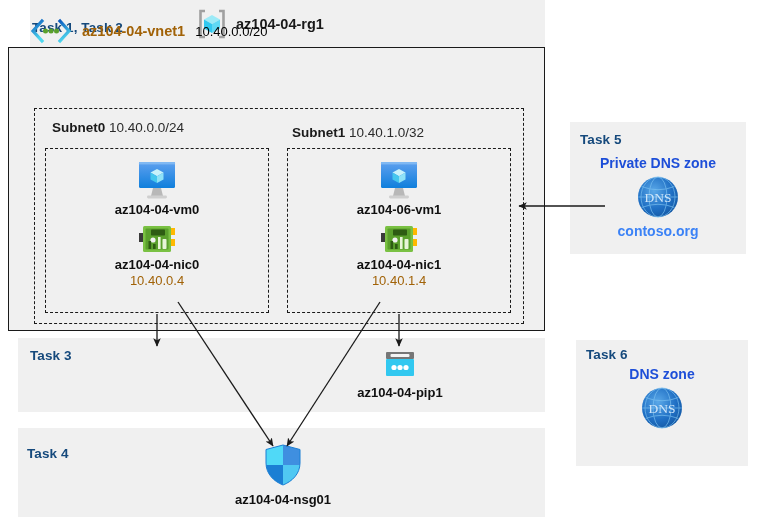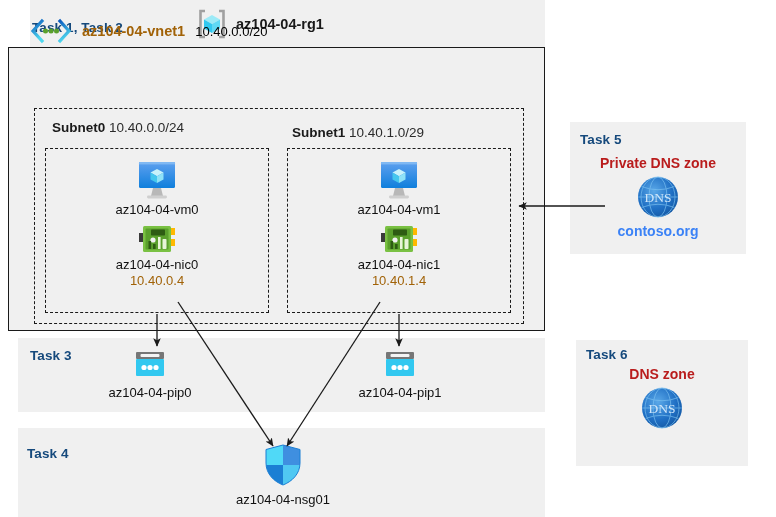--- a/index.html
+++ b/index.html
@@ -90,21 +90,21 @@
 
   
   .res-stack {
     position: absolute;
     display: flex; flex-direction: column; align-items: center;
     width: 200px;
   }
   #vm0-stack { left: 57px; top: 160px; }
   #vm1-stack { left: 299px; top: 160px; }
   .res-name {
-    font-size: 13px; font-weight: normal; color: #101010;
+    font-size: 13px; font-weight: bold; color: #101010;
     white-space: nowrap; margin-top: 2px;
   }
   .res-ip {
     font-size: 13px; font-weight: normal; color: #a16207;
     white-space: nowrap; margin-top: 1px;
   }
   .gap-sm { height: 6px; }
 
   
   #task3-panel { left: 18px; top: 338px; width: 527px; height: 74px; }
@@ -122,21 +122,21 @@
     display: flex; flex-direction: column; align-items: center;
     width: 160px;
   }
   #pip0-node { left: 70px; top: 350px; }
   #pip1-node { left: 320px; top: 350px; }
   #nsg-node  { left: 203px; top: 444px; }
 
   #dns-private-node { left: 588px; top: 155px; width: 140px; }
   #dns-public-node  { left: 592px; top: 366px; width: 140px; }
   .zone-title {
-    font-size: 14px; font-weight: bold; color: #b91c1c;
+    font-size: 14px; font-weight: bold; color: #1d4ed8;
     white-space: nowrap; margin-bottom: 3px;
   }
   .zone-name {
     font-size: 14px; font-weight: bold; color: #3b82f6;
     white-space: nowrap; margin-top: 3px;
   }
 
   
   .icon { display: block; }
 
@@ -240,21 +240,21 @@
         <rect x="20" y="14" width="2.6" height="12" fill="#e8f5d8"></rect>
         <rect x="24.5" y="16" width="4" height="10" rx="0.8" fill="#e8f5d8"></rect>
       </svg>
     </span>
     <span class="res-name">az104-04-nic0</span>
     <span class="res-ip">10.40.0.4</span>
   </div>
 
   <div class="subnet-head" id="subnet1-head">
     <b>Subnet1</b> 
-    <span>10.40.1.0/29</span>
+    <span>10.40.1.0/32</span>
   </div>
   <div class="dashed" id="subnet1-box"></div>
 
   <div class="res-stack" id="vm1-stack">
     <span class="icon">
       <svg width="42" height="40" viewBox="0 0 42 40">
         <defs>
           <linearGradient id="vmScreen1" x1="0" y1="0" x2="0" y2="1">
             <stop offset="0%" stop-color="#5ea0ef"></stop>
             <stop offset="100%" stop-color="#0f7fdc"></stop>
@@ -262,21 +262,21 @@
         </defs>
         <rect x="3" y="2" width="36" height="26" rx="1.5" fill="url(#vmScreen1)"></rect>
         <rect x="3" y="2" width="36" height="2.4" fill="#7fb8f3"></rect>
         <path d="M21 9 L27.5 12.6 L21 16.2 L14.5 12.6 Z" fill="#c8f2fb"></path>
         <path d="M14.5 12.6 L21 16.2 L21 23 L14.5 19.4 Z" fill="#45c7ee"></path>
         <path d="M27.5 12.6 L21 16.2 L21 23 L27.5 19.4 Z" fill="#8fe2f7"></path>
         <path d="M17 28 L25 28 L27 36 L15 36 Z" fill="#b8b8b8"></path>
         <rect x="11" y="35.5" width="20" height="3" rx="1.4" fill="#cfcfcf"></rect>
       </svg>
     </span>
-    <span class="res-name">az104-04-vm1</span>
+    <span class="res-name">az104-06-vm1</span>
     <div class="gap-sm"></div>
     <span class="icon">
       <svg width="38" height="32" viewBox="0 0 38 32">
         <rect x="1" y="10" width="5" height="9" fill="#3a3a3a"></rect>
         <rect x="32" y="5" width="5" height="7" fill="#ffb900"></rect>
         <rect x="32" y="16" width="5" height="7" fill="#ffb900"></rect>
         <rect x="5" y="3" width="28" height="26" rx="1.5" fill="#7ac143"></rect>
         <rect x="7.5" y="5.5" width="23" height="21" rx="1" fill="#5aa02c"></rect>
         <rect x="13" y="6.5" width="14" height="6" rx="0.8" fill="#2e5c13"></rect>
         <circle cx="15" cy="17" r="2.6" fill="#f2f2f2"></circle>
@@ -286,33 +286,20 @@
         <rect x="24.5" y="16" width="4" height="10" rx="0.8" fill="#e8f5d8"></rect>
       </svg>
     </span>
     <span class="res-name">az104-04-nic1</span>
     <span class="res-ip">10.40.1.4</span>
   </div>
 
   <div class="panel" id="task3-panel"></div>
   <div class="task-label" id="task3-label">Task 3</div>
 
-  <div class="node" id="pip0-node">
-    <span class="icon">
-      <svg width="32" height="30" viewBox="0 0 32 30">
-        <rect x="2" y="2" width="28" height="7" rx="1" fill="#767676"></rect>
-        <rect x="6.5" y="4" width="19" height="3" rx="1" fill="#f4f4f4"></rect>
-        <rect x="2" y="9" width="28" height="17" rx="1" fill="#32c8f0"></rect>
-        <circle cx="10" cy="17.5" r="2.6" fill="#ffffff"></circle>
-        <circle cx="16" cy="17.5" r="2.6" fill="#ffffff"></circle>
-        <circle cx="22" cy="17.5" r="2.6" fill="#ffffff"></circle>
-      </svg>
-    </span>
-    <span class="res-name" style="margin-top:5px;">az104-04-pip0</span>
-  </div>
 
   <div class="node" id="pip1-node">
     <span class="icon">
       <svg width="32" height="30" viewBox="0 0 32 30">
         <rect x="2" y="2" width="28" height="7" rx="1" fill="#767676"></rect>
         <rect x="6.5" y="4" width="19" height="3" rx="1" fill="#f4f4f4"></rect>
         <rect x="2" y="9" width="28" height="17" rx="1" fill="#32c8f0"></rect>
         <circle cx="10" cy="17.5" r="2.6" fill="#ffffff"></circle>
         <circle cx="16" cy="17.5" r="2.6" fill="#ffffff"></circle>
         <circle cx="22" cy="17.5" r="2.6" fill="#ffffff"></circle>

